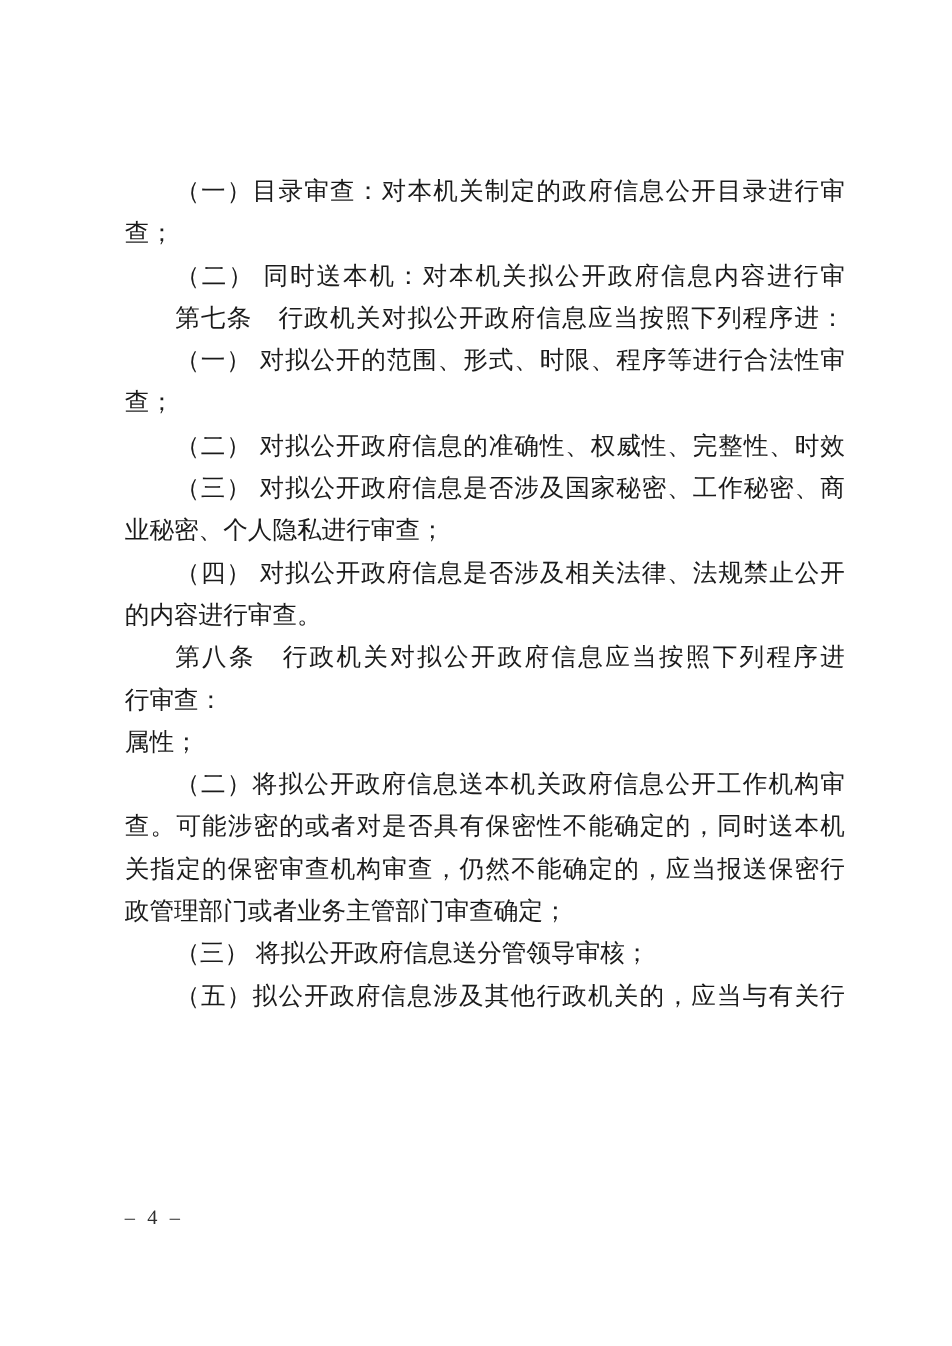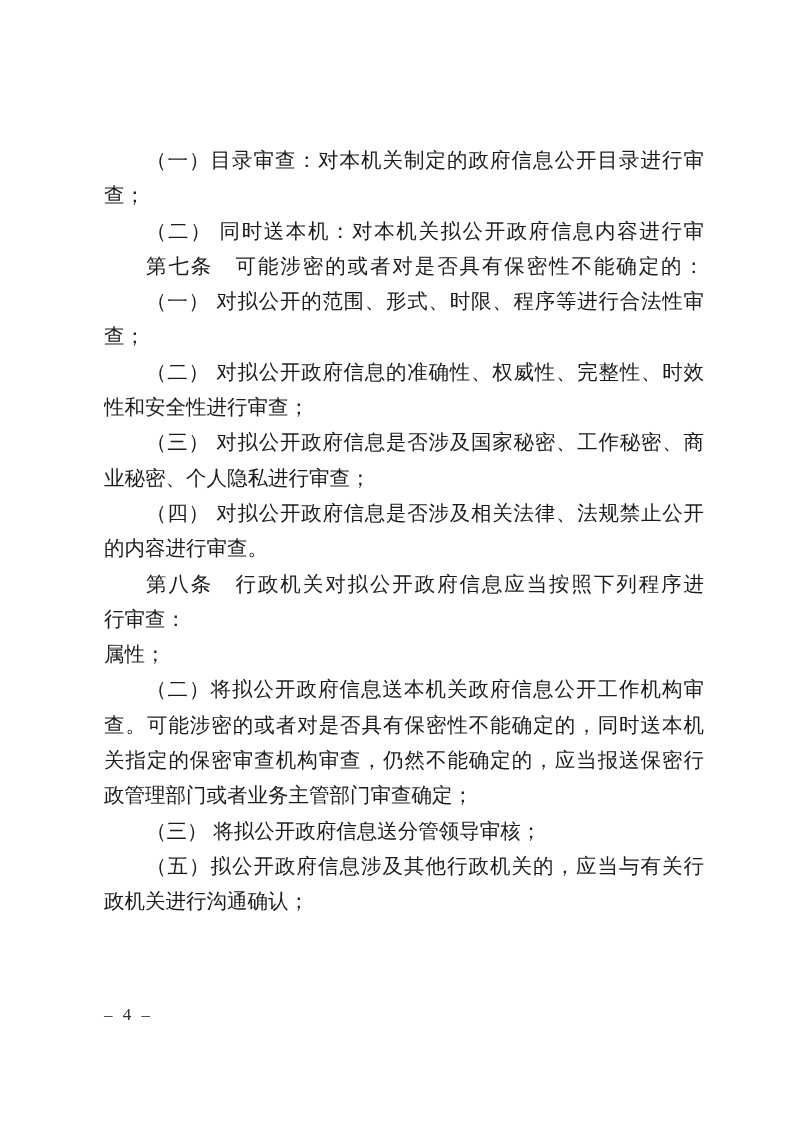--- a/index.html
+++ b/index.html
@@ -52,34 +52,32 @@
   }
 </style>
 </head>
 <body>
 
 <div class="page">
   <div class="doc" id="doc-body">
       <div class="line indent fill">（一）目录审查：对本机关制定的政府信息公开目录进行审</div>
       <div class="line">查；</div>
       <div class="line indent fill">（二） 同时送本机：对本机关拟公开政府信息内容进行审查。</div>
-      <div class="line indent fill">第七条　可能涉密的或者对是否具有保密性不能确定的：</div>
+      <div class="line indent fill">第七条　行政机关对拟公开政府信息应当按照下列程序进：</div>
       <div class="line indent fill">（一） 对拟公开的范围、形式、时限、程序等进行合法性审</div>
       <div class="line">查；</div>
       <div class="line indent fill">（二） 对拟公开政府信息的准确性、权威性、完整性、时效</div>
-      <div class="line">性和安全性进行审查；</div>
       <div class="line indent fill">（三） 对拟公开政府信息是否涉及国家秘密、工作秘密、商</div>
       <div class="line">业秘密、个人隐私进行审查；</div>
       <div class="line indent fill">（四） 对拟公开政府信息是否涉及相关法律、法规禁止公开</div>
       <div class="line">的内容进行审查。</div>
       <div class="line indent fill">第八条　行政机关对拟公开政府信息应当按照下列程序进</div>
       <div class="line">行审查：</div>
       <div class="line">属性；</div>
       <div class="line indent fill">（二）将拟公开政府信息送本机关政府信息公开工作机构审</div>
       <div class="line fill">查。可能涉密的或者对是否具有保密性不能确定的，同时送本机</div>
       <div class="line fill">关指定的保密审查机构审查，仍然不能确定的，应当报送保密行</div>
       <div class="line">政管理部门或者业务主管部门审查确定；</div>
       <div class="line indent">（三） 将拟公开政府信息送分管领导审核；</div>
       <div class="line indent fill">（五）拟公开政府信息涉及其他行政机关的，应当与有关行</div>
-      <div class="line">政机关进行沟通确认；</div>
     </div>
   <div class="footer">– 4 –</div>
 </div>
 
 </body></html>

